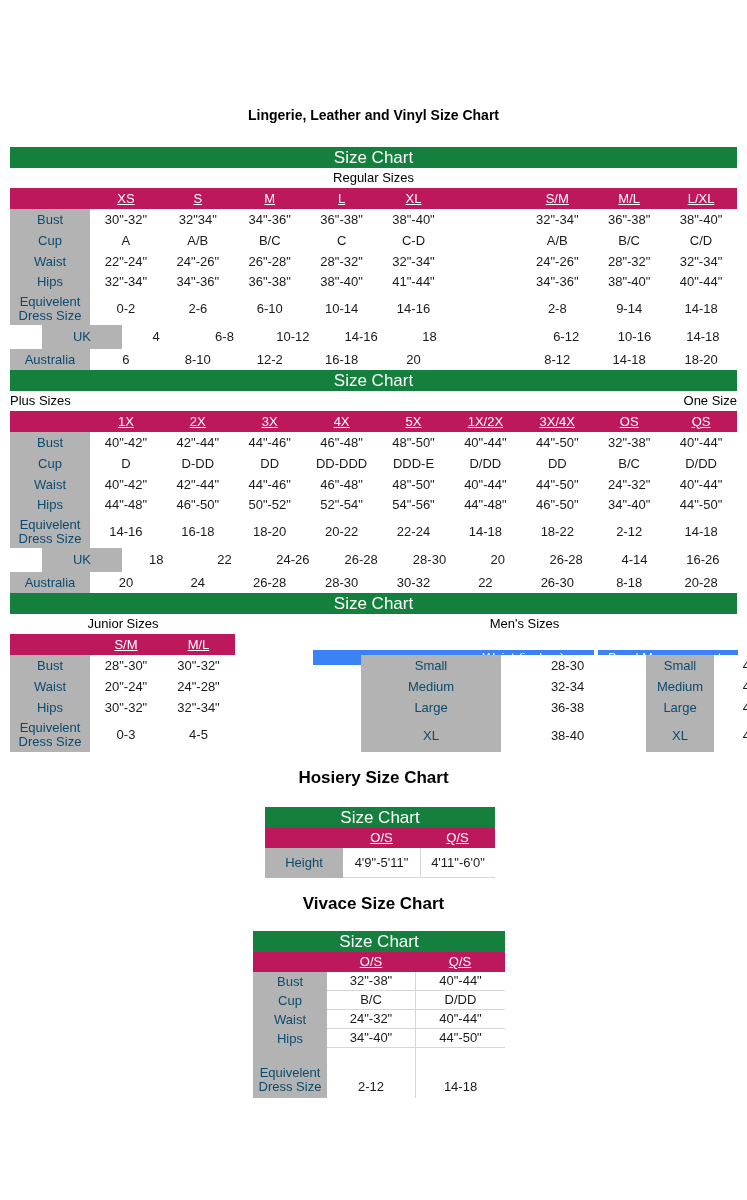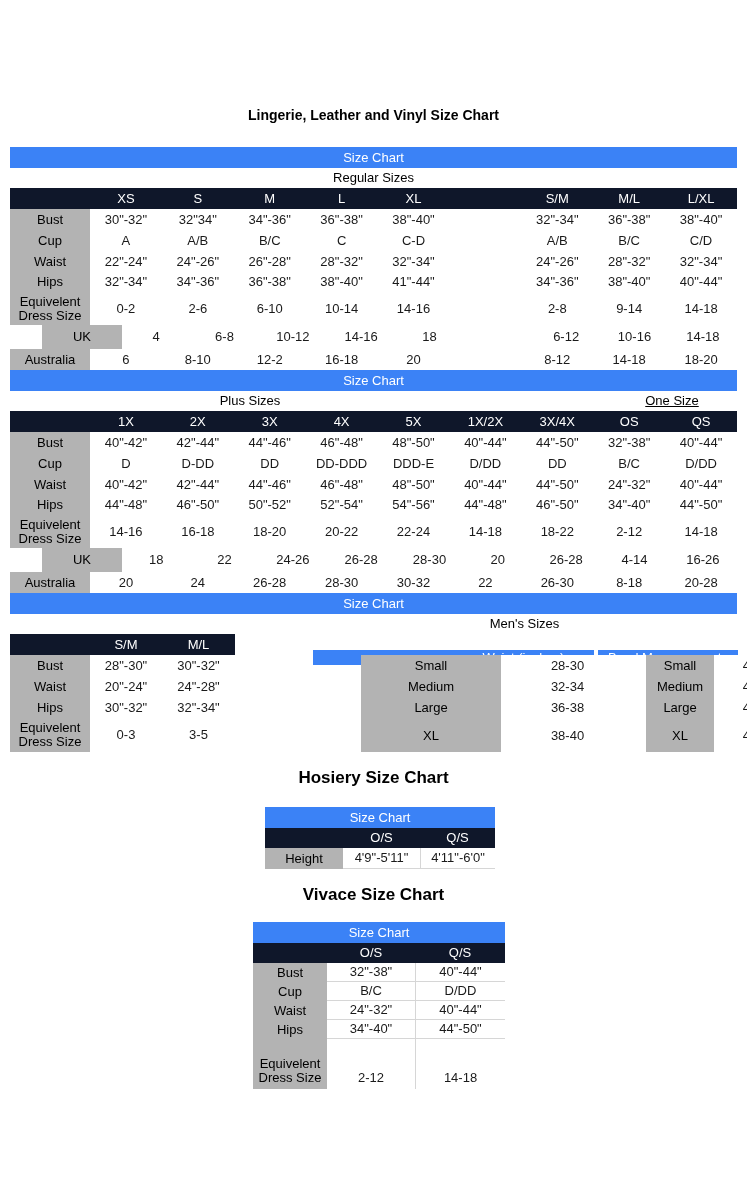--- a/index.html
+++ b/index.html
@@ -9,36 +9,36 @@
     background:#ffffff; color:#1a1a1a;
     font-family:"Liberation Sans","DejaVu Sans",sans-serif;
     font-size:13px;
   }
   .main-title {
     margin:106px 0 0 0; text-align:center;
     font-size:14px; font-weight:bold; color:#000; line-height:19px;
   }
   .sect { margin-left:10px; width:727px; }
   .bar {
-    height:21px; line-height:21px; background:#3b82f6; color:#fff;
-    text-align:center; font-size:13px;
+    height:21px; line-height:21px; background:#15803d; color:#fff;
+    text-align:center; font-size:17px;
   }
   .bar1 { margin-top:22px; }
   .sub-row { height:20px; line-height:20px; text-align:center; color:#000; }
   .sub-split { display:flex; height:20px; line-height:20px; color:#000; }
-  .sub-left-plus { width:480px; text-align:center; }
-  .sub-right-one { width:130px; margin-left:auto; text-align:center;text-decoration:underline; }
+  .sub-left-plus { width:480px; }
+  .sub-right-one { width:130px; margin-left:auto; text-align:right; }
   .sub-left-junior { width:226px; text-align:center; }
   .sub-right-mens { width:425px; margin-left:auto; text-align:center; }
 
   
   .t-row { display:grid; }
   .t-cell { display:flex; align-items:center; justify-content:center; line-height:14px; text-align:center; }
-  .t-head { background:#0f172a; color:#fff; }
-  .t-label { background:#b3b3b3; color:#000000; }
+  .t-head { background:#be185d; color:#fff;text-decoration:underline; }
+  .t-label { background:#b3b3b3; color:#0c4a6e; }
   .t-val { background:#fff; color:#1a1a1a; }
 
   .g9 .t-row { grid-template-columns:80px repeat(9,1fr); height:21px; }
   .g9 .t-row:nth-child(5) { height:20px; }
   .g9 .t-row:nth-child(6) { height:33px; }
   .g9 .t-row:nth-child(7) { height:24px;padding-left:32px; }
 
   .row3 { display:flex; margin-left:10px; width:727px; }
   .gj { width:225px; }
   .gj .t-row { grid-template-columns:80px 72px 73px; height:21px; }
@@ -47,21 +47,21 @@
   .mens-table { width:425px; margin-left:78px; }
   .m-head { display:grid; grid-template-columns:140px 141px 4px 140px; height:21px; }
   .m-head .hcell { background:#3b82f6; color:#fff; display:flex; align-items:center; justify-content:center;margin-top:16px; }
   .m-head .hgap { background:#fff; }
   .m-row { display:grid; grid-template-columns:140px 133px 12px 68px 72px; height:21px;margin-left:48px; }
   .m-row.last { height:34px; }
   .m-cell { display:flex; align-items:center; justify-content:center; }
   .m-gapcell { background:#fff; }
 
   .hosiery { margin-left:265px; width:230px; margin-top:20px; }
-  .gh .t-row { grid-template-columns:78px 77px 75px; height:21px; }
+  .gh .t-row { grid-template-columns:78px 77px 75px; height:30px; }
   .gh .t-row.t-head { height:20px; }
   .gh .t-val { border-bottom:1px solid #d6d6d6; }
   .gh .t-val:nth-child(3) { border-left:1px solid #d6d6d6; }
 
   .vivace { margin-left:253px; width:252px; margin-top:18px; }
   .gv .t-row { grid-template-columns:74px 88px 90px; height:19px; }
   .gv .t-row.t-head { height:20px; }
   .gv .t-val { border-bottom:1px solid #d6d6d6; }
   .gv .t-val:nth-child(3) { border-left:1px solid #d6d6d6; }
   .gv .t-row:last-child { height:50px; }
@@ -283,20 +283,21 @@
         <div class="t-cell t-val">26-30</div>
         <div class="t-cell t-val">8-18</div>
         <div class="t-cell t-val">20-28</div>
       </div>
     </div>
 </div>
 
 <div class="sect">
   <div class="bar">Size Chart</div>
   <div class="sub-split">
+    <div class="sub-left-junior">Junior Sizes</div>
     <div class="sub-right-mens">Men's Sizes</div>
   </div>
 </div>
 <div class="row3">
   <div class="gj">
       <div class="t-row t-head">
         <div class="t-cell"></div>
         <div class="t-cell">S/M</div>
         <div class="t-cell">M/L</div>
       </div>
@@ -311,21 +312,21 @@
         <div class="t-cell t-val">24"-28"</div>
       </div>
       <div class="t-row">
         <div class="t-cell t-label">Hips</div>
         <div class="t-cell t-val">30"-32"</div>
         <div class="t-cell t-val">32"-34"</div>
       </div>
       <div class="t-row">
         <div class="t-cell t-label">Equivelent Dress Size</div>
         <div class="t-cell t-val">0-3</div>
-        <div class="t-cell t-val">3-5</div>
+        <div class="t-cell t-val">4-5</div>
       </div>
     </div>
   <div class="mens-table">
     <div class="m-head">
       <div class="hcell"></div>
       <div class="hcell">Waist (inches)</div>
       <div class="hgap"></div>
       <div class="hcell">Band Measurements</div>
     </div>
     <div class="m-row">

